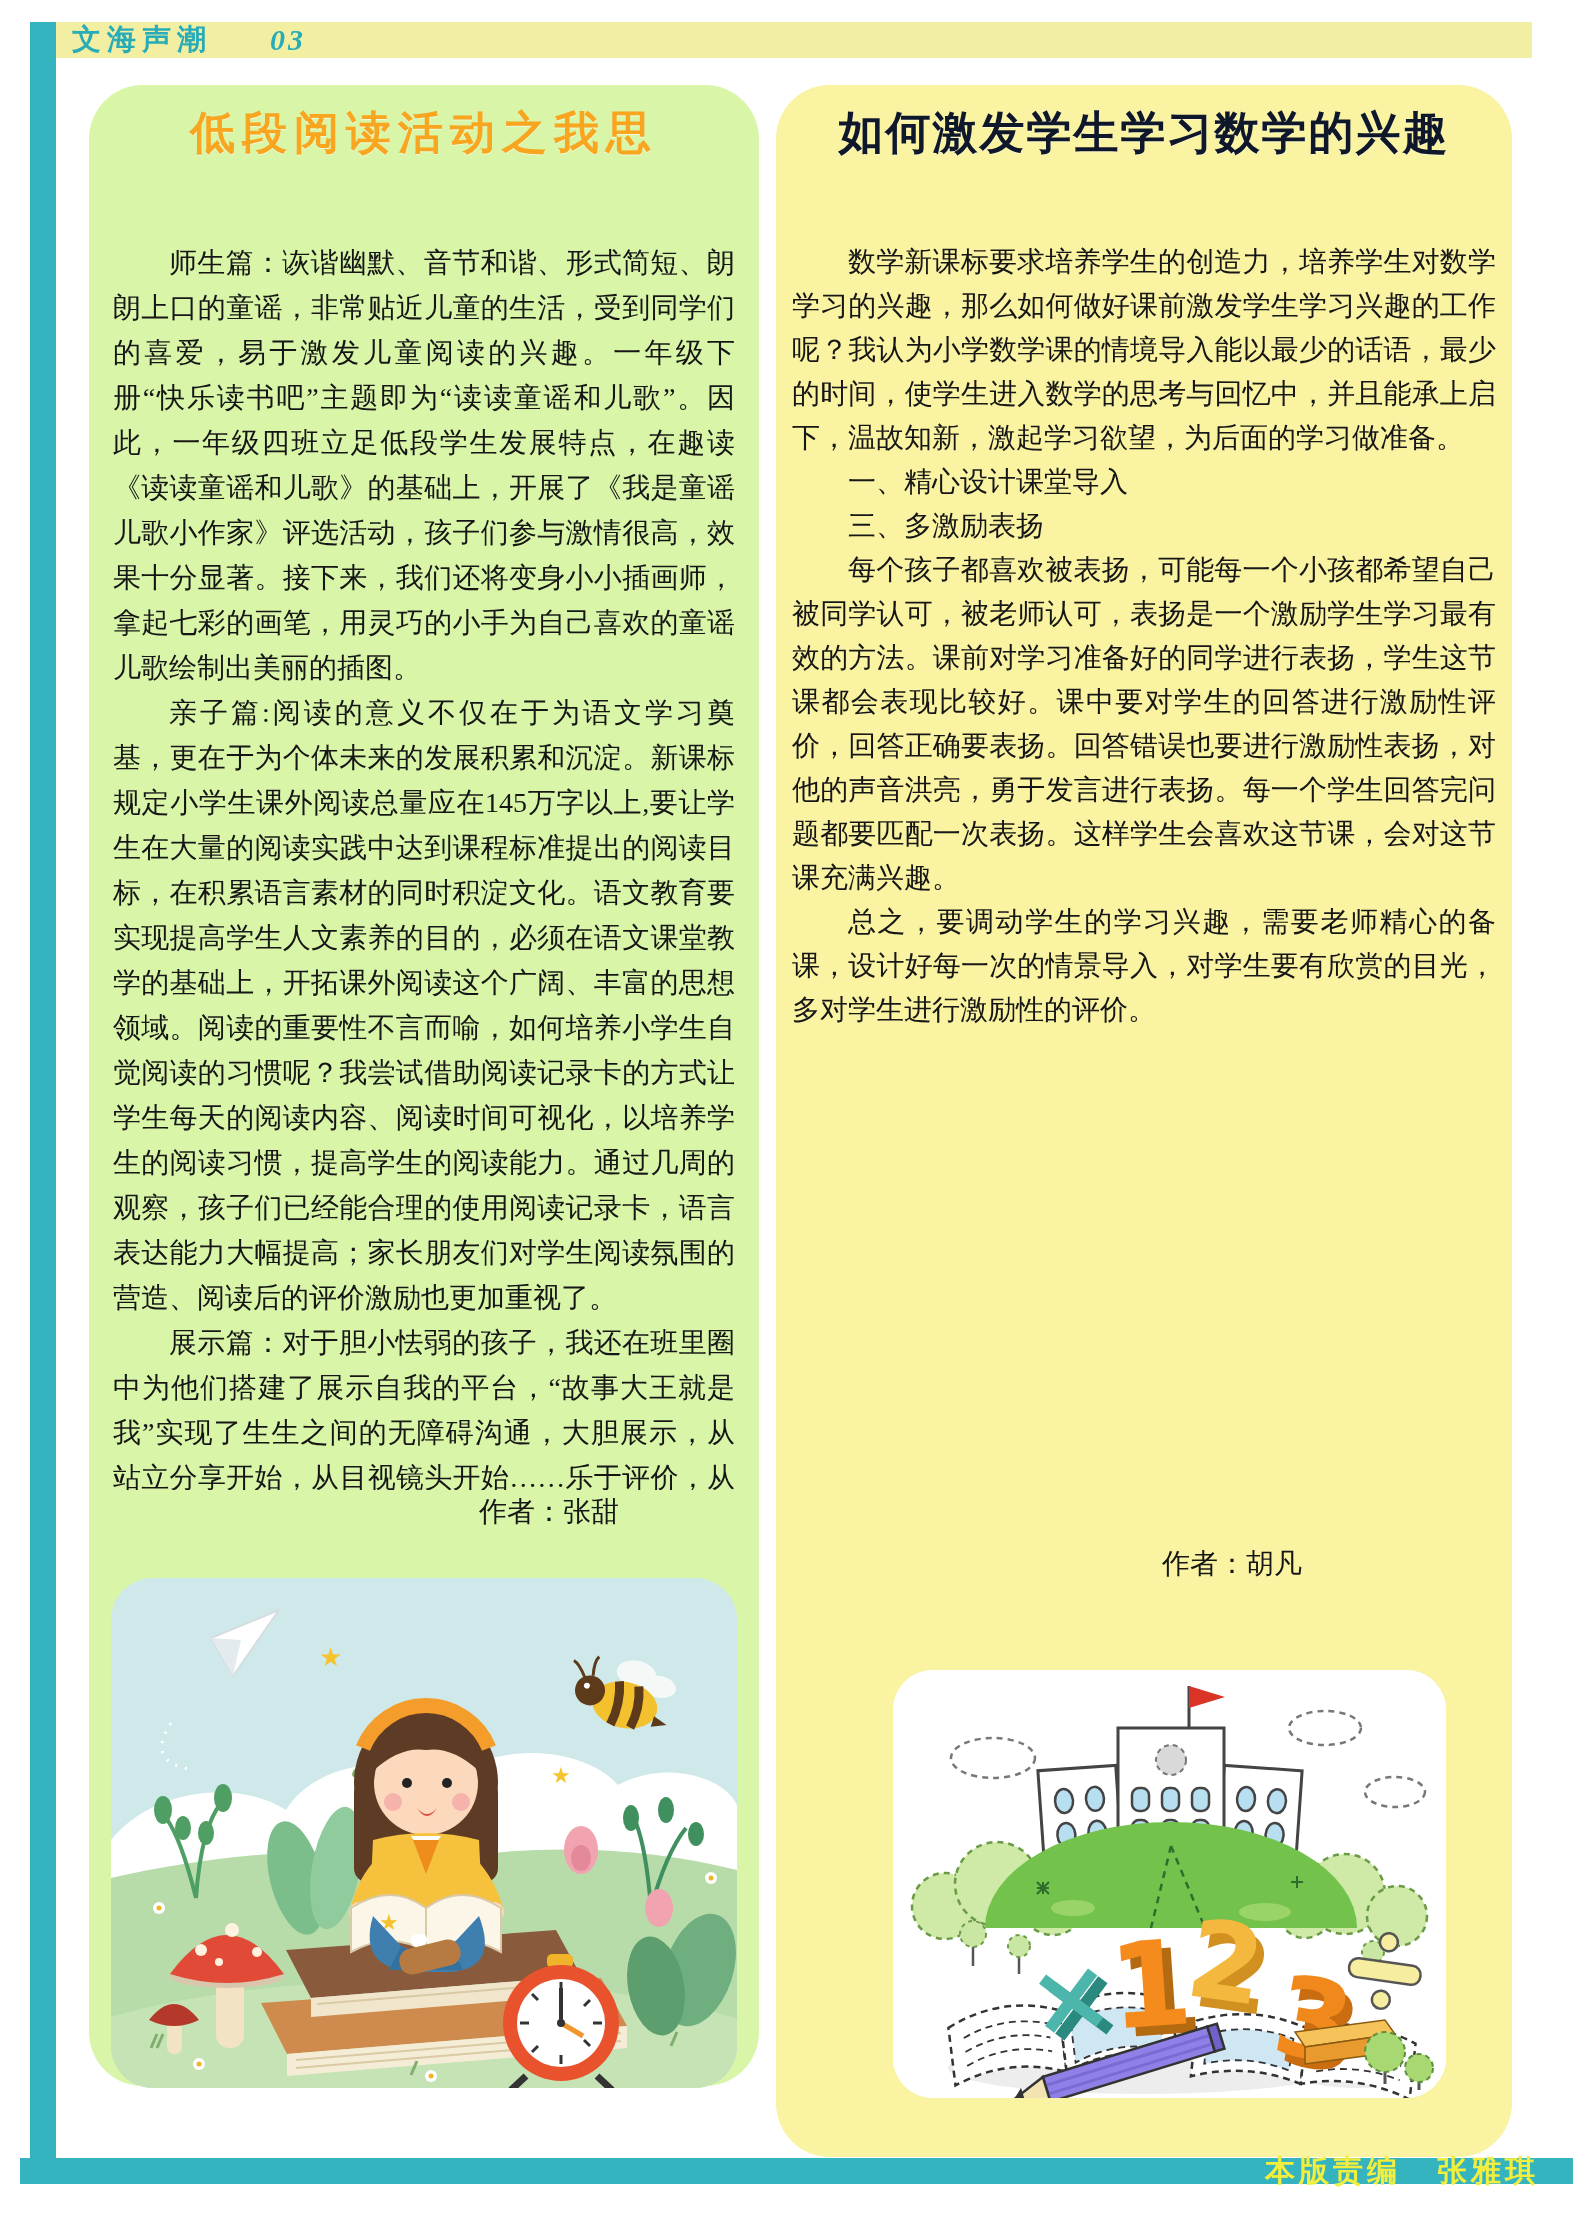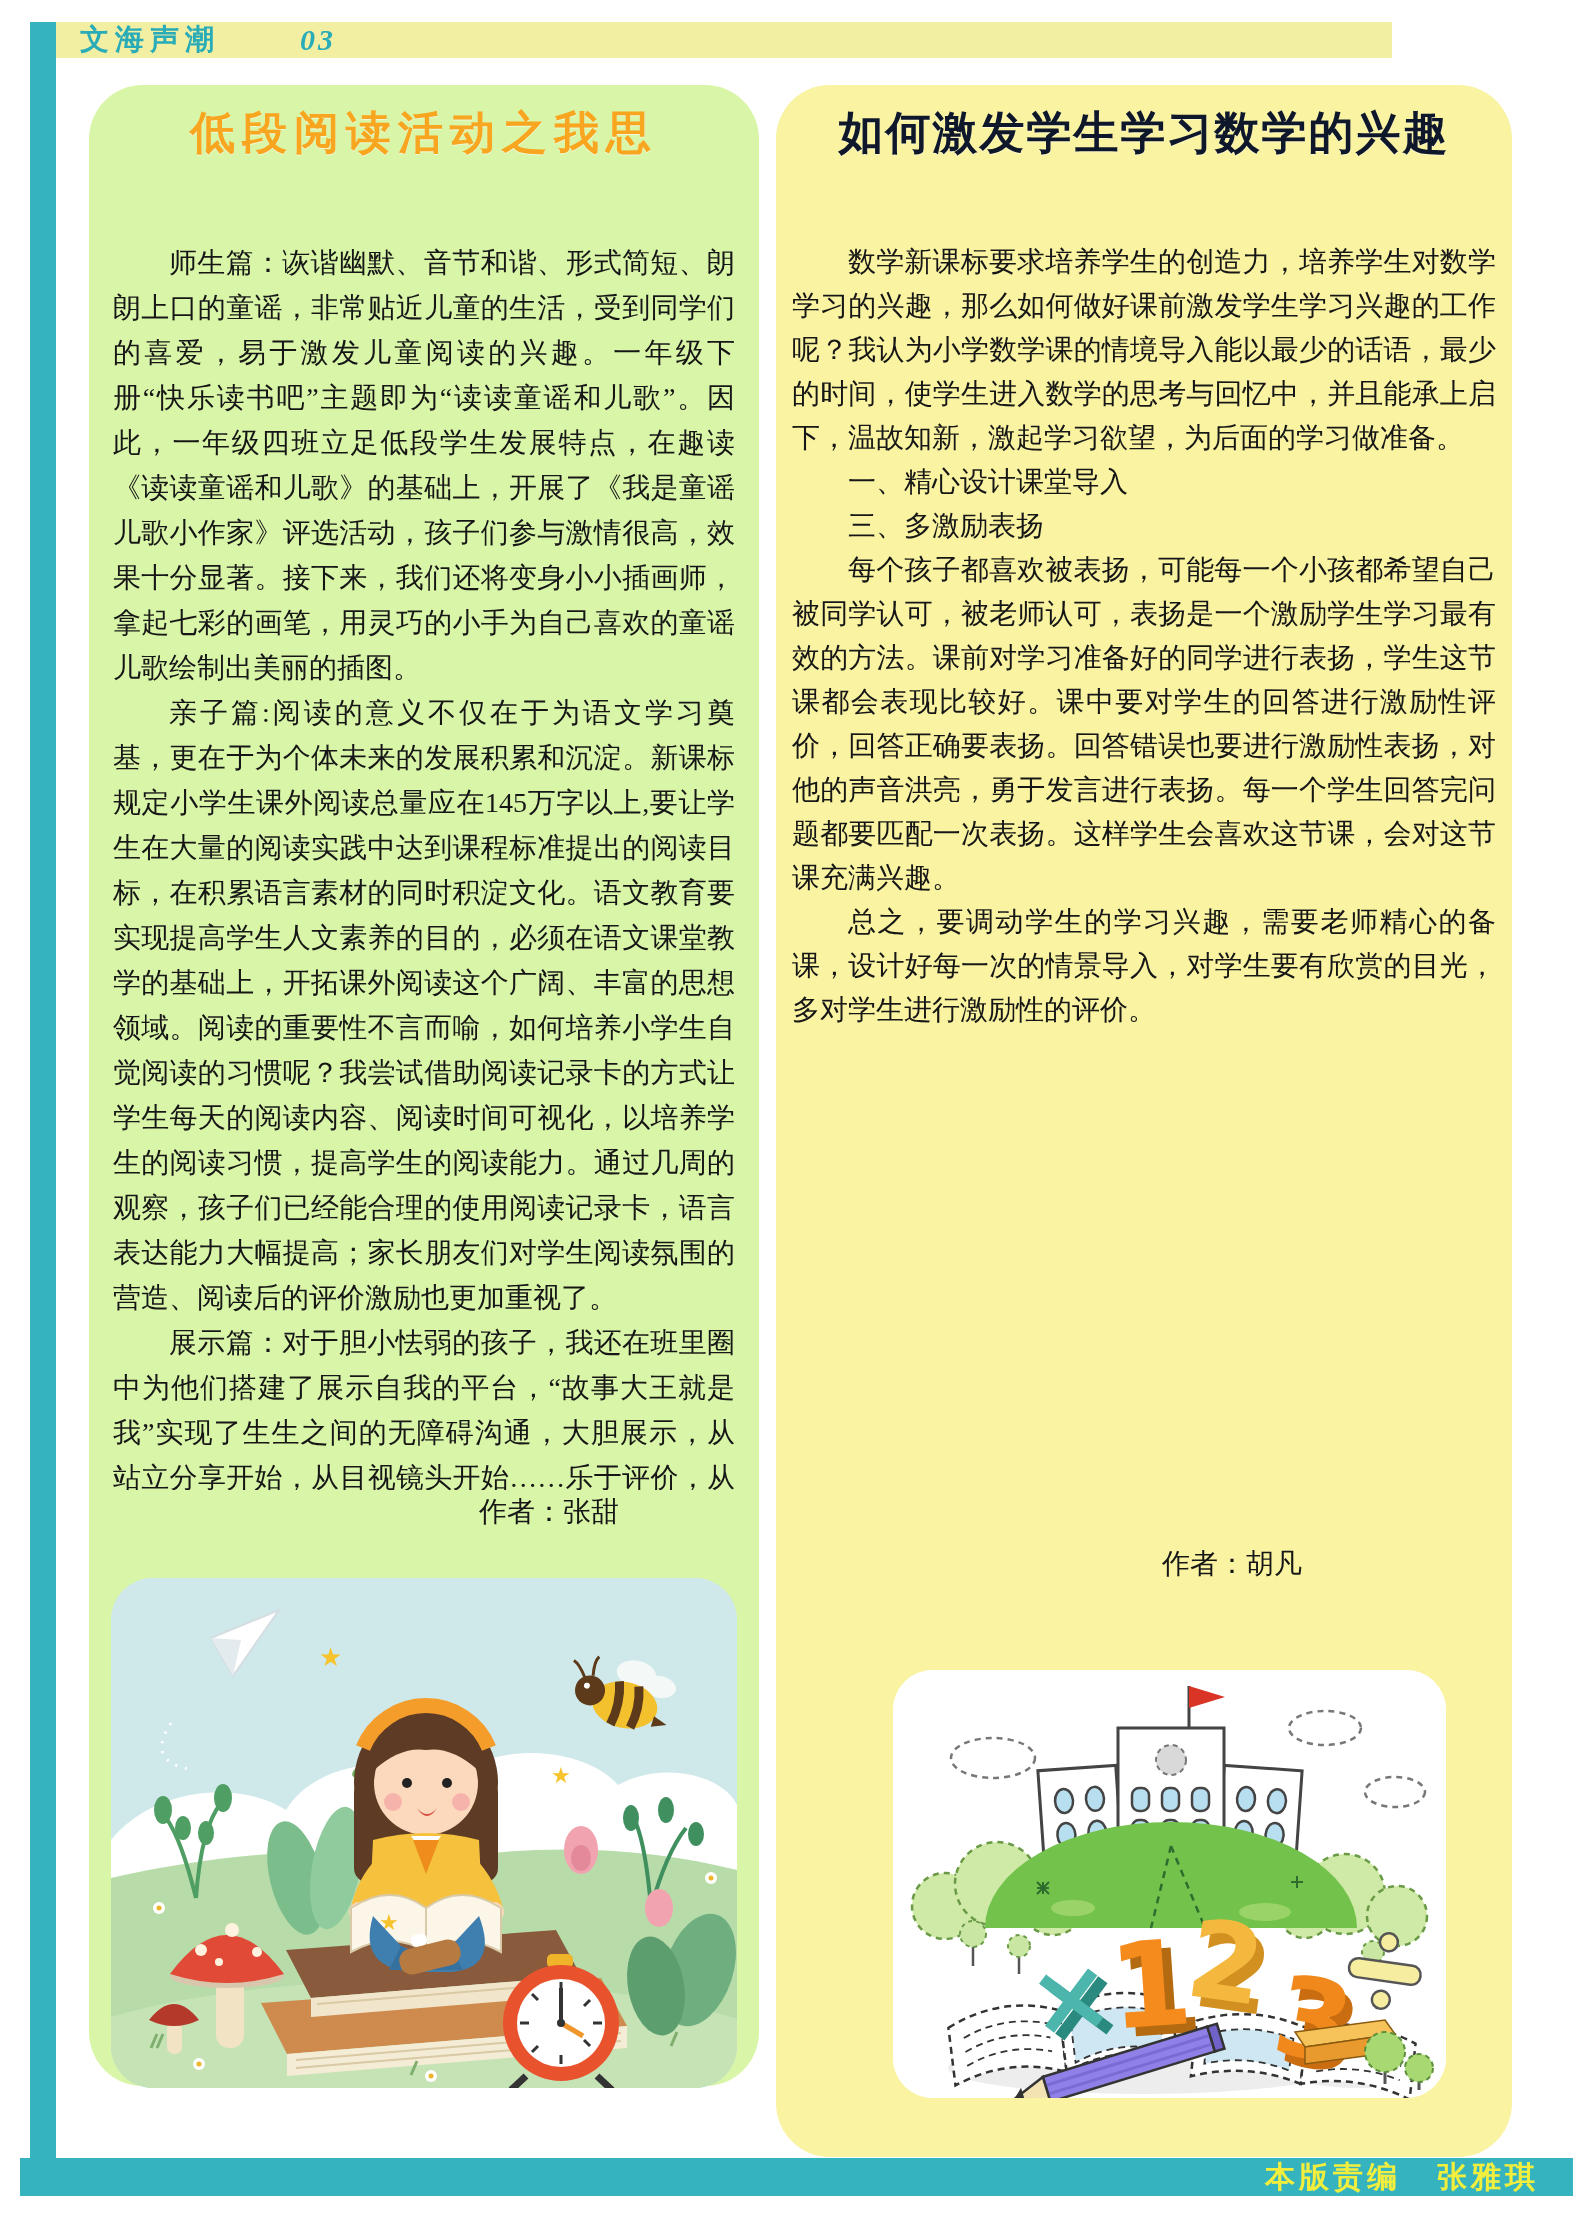--- a/index.html
+++ b/index.html
@@ -1,26 +1,26 @@
 <!DOCTYPE html>
 <html><head>
 <meta charset="utf-8">
 <style>
   html,body{margin:0;padding:0;background:#ffffff;}
   .page{position:relative;width:1587px;height:2214px;background:#ffffff;overflow:hidden;
         font-family:"Liberation Serif",serif;color:#161616;}
   
   .rail{position:absolute;left:30px;top:22px;width:26px;height:2148px;background:#35b3be;}
-  .masthead{position:absolute;left:56px;top:22px;width:1336px;height:36px;background:#f2efa3;
-            display:flex;align-items:center;padding-left:24px;box-sizing:border-box;gap:80px;}
+  .masthead{position:absolute;left:56px;top:22px;width:1476px;height:36px;background:#f2efa3;
+            display:flex;align-items:center;padding-left:16px;box-sizing:border-box;gap:58px;}
   .mh-title{font-family:"Liberation Sans",sans-serif;font-weight:bold;font-size:29px;
             color:#2aacb8;letter-spacing:6px;}
   .mh-no{font-family:"Liberation Serif",serif;font-style:italic;font-weight:bold;
          font-size:30px;color:#2aacb8;letter-spacing:3px;}
-  .footer-bar{position:absolute;left:20px;top:2158px;width:1553px;height:38px;background:#35b3be;
+  .footer-bar{position:absolute;left:20px;top:2158px;width:1553px;height:26px;background:#35b3be;
               display:flex;align-items:center;justify-content:flex-end;gap:36px;
               padding-right:34px;box-sizing:border-box;}
   .footer-bar span{font-family:"Liberation Sans",sans-serif;font-weight:bold;font-size:30px;
                    color:#f2ee3e;letter-spacing:4px;}
   
   .panel{position:absolute;top:85px;border-radius:54px;}
   .panel.green{left:89px;width:670px;height:2001px;background:#d9f6a8;}
   .panel.yellow{left:776px;width:736px;height:2072px;background:#f9f3a2;}
   .art-title{position:absolute;top:18px;left:0;right:0;text-align:center;margin:0;
              font-family:"Liberation Sans",sans-serif;font-weight:bold;font-size:45px;}

